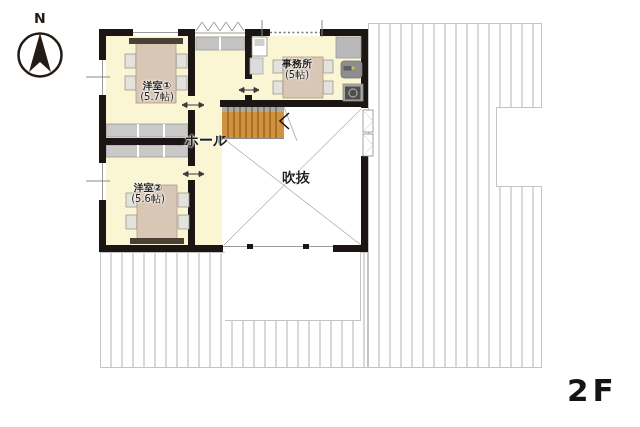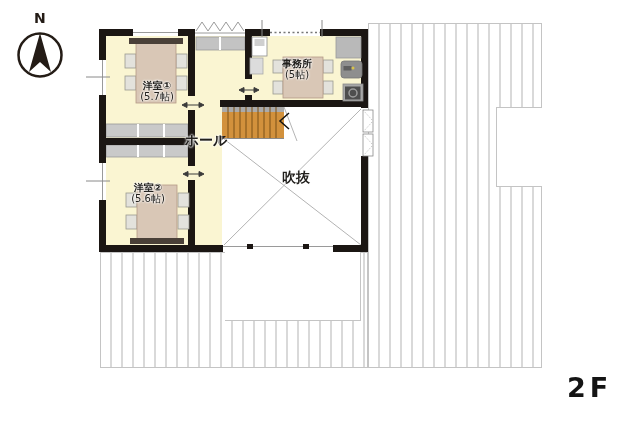--- a/index.html
+++ b/index.html
@@ -19,21 +19,21 @@
     text-shadow:0 0 2px #fff,0 0 2px #fff,0 0 3px #fff;line-height:1.05;
     pointer-events:none;
   }
   .room-name{font-size:10px;font-weight:600;}
   .room-size{font-size:10px;}
   .hall-label,.void-label{font-size:14px;font-weight:700;}
   .north-label{
     position:absolute;z-index:3;font-size:14px;font-weight:600;color:#241c16;
   }
   .floor-label{
-    position:absolute;z-index:3;font-size:27px;font-weight:bold;color:#141414;
+    position:absolute;z-index:3;font-size:31px;font-weight:bold;color:#141414;
     letter-spacing:4px;
   }
 </style>
 </head>
 <body>
 
 <div class="screen">
 
   <div class="roof" style="left:368px;top:23px;width:174px;height:345px;">
     <div class="roof-notch" style="right:-1px;top:83px;width:46px;height:80px;border-left:1px solid #c4c4c4;border-top:1px solid #c4c4c4;border-bottom:1px solid #c4c4c4;"></div>

